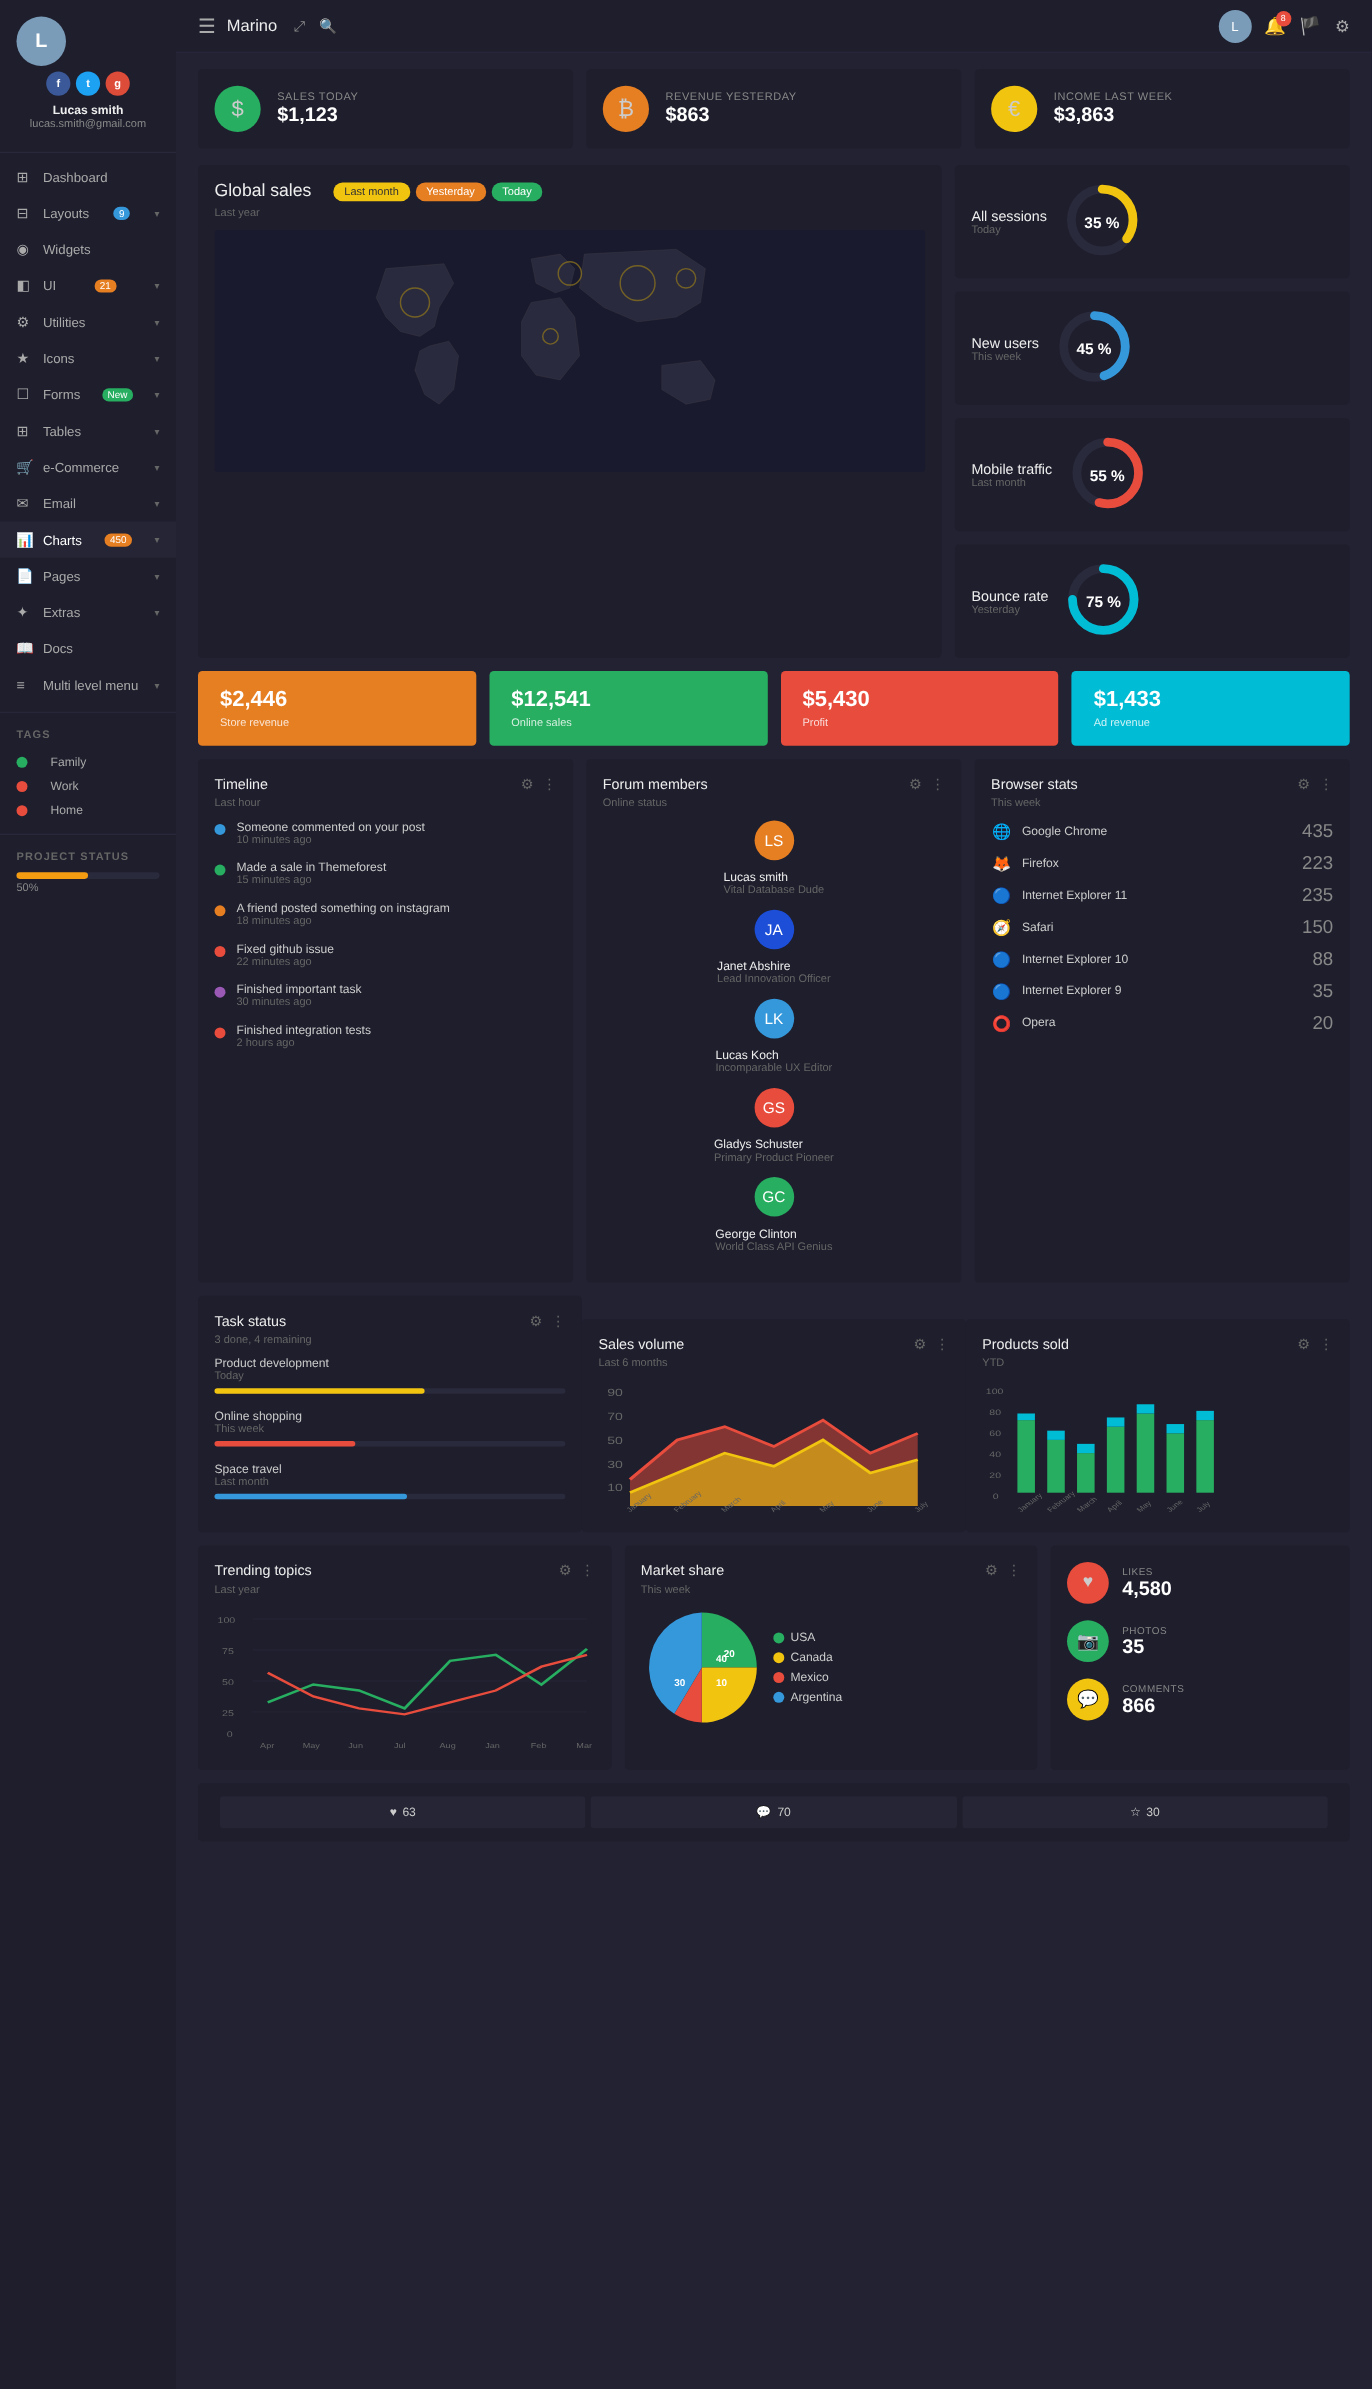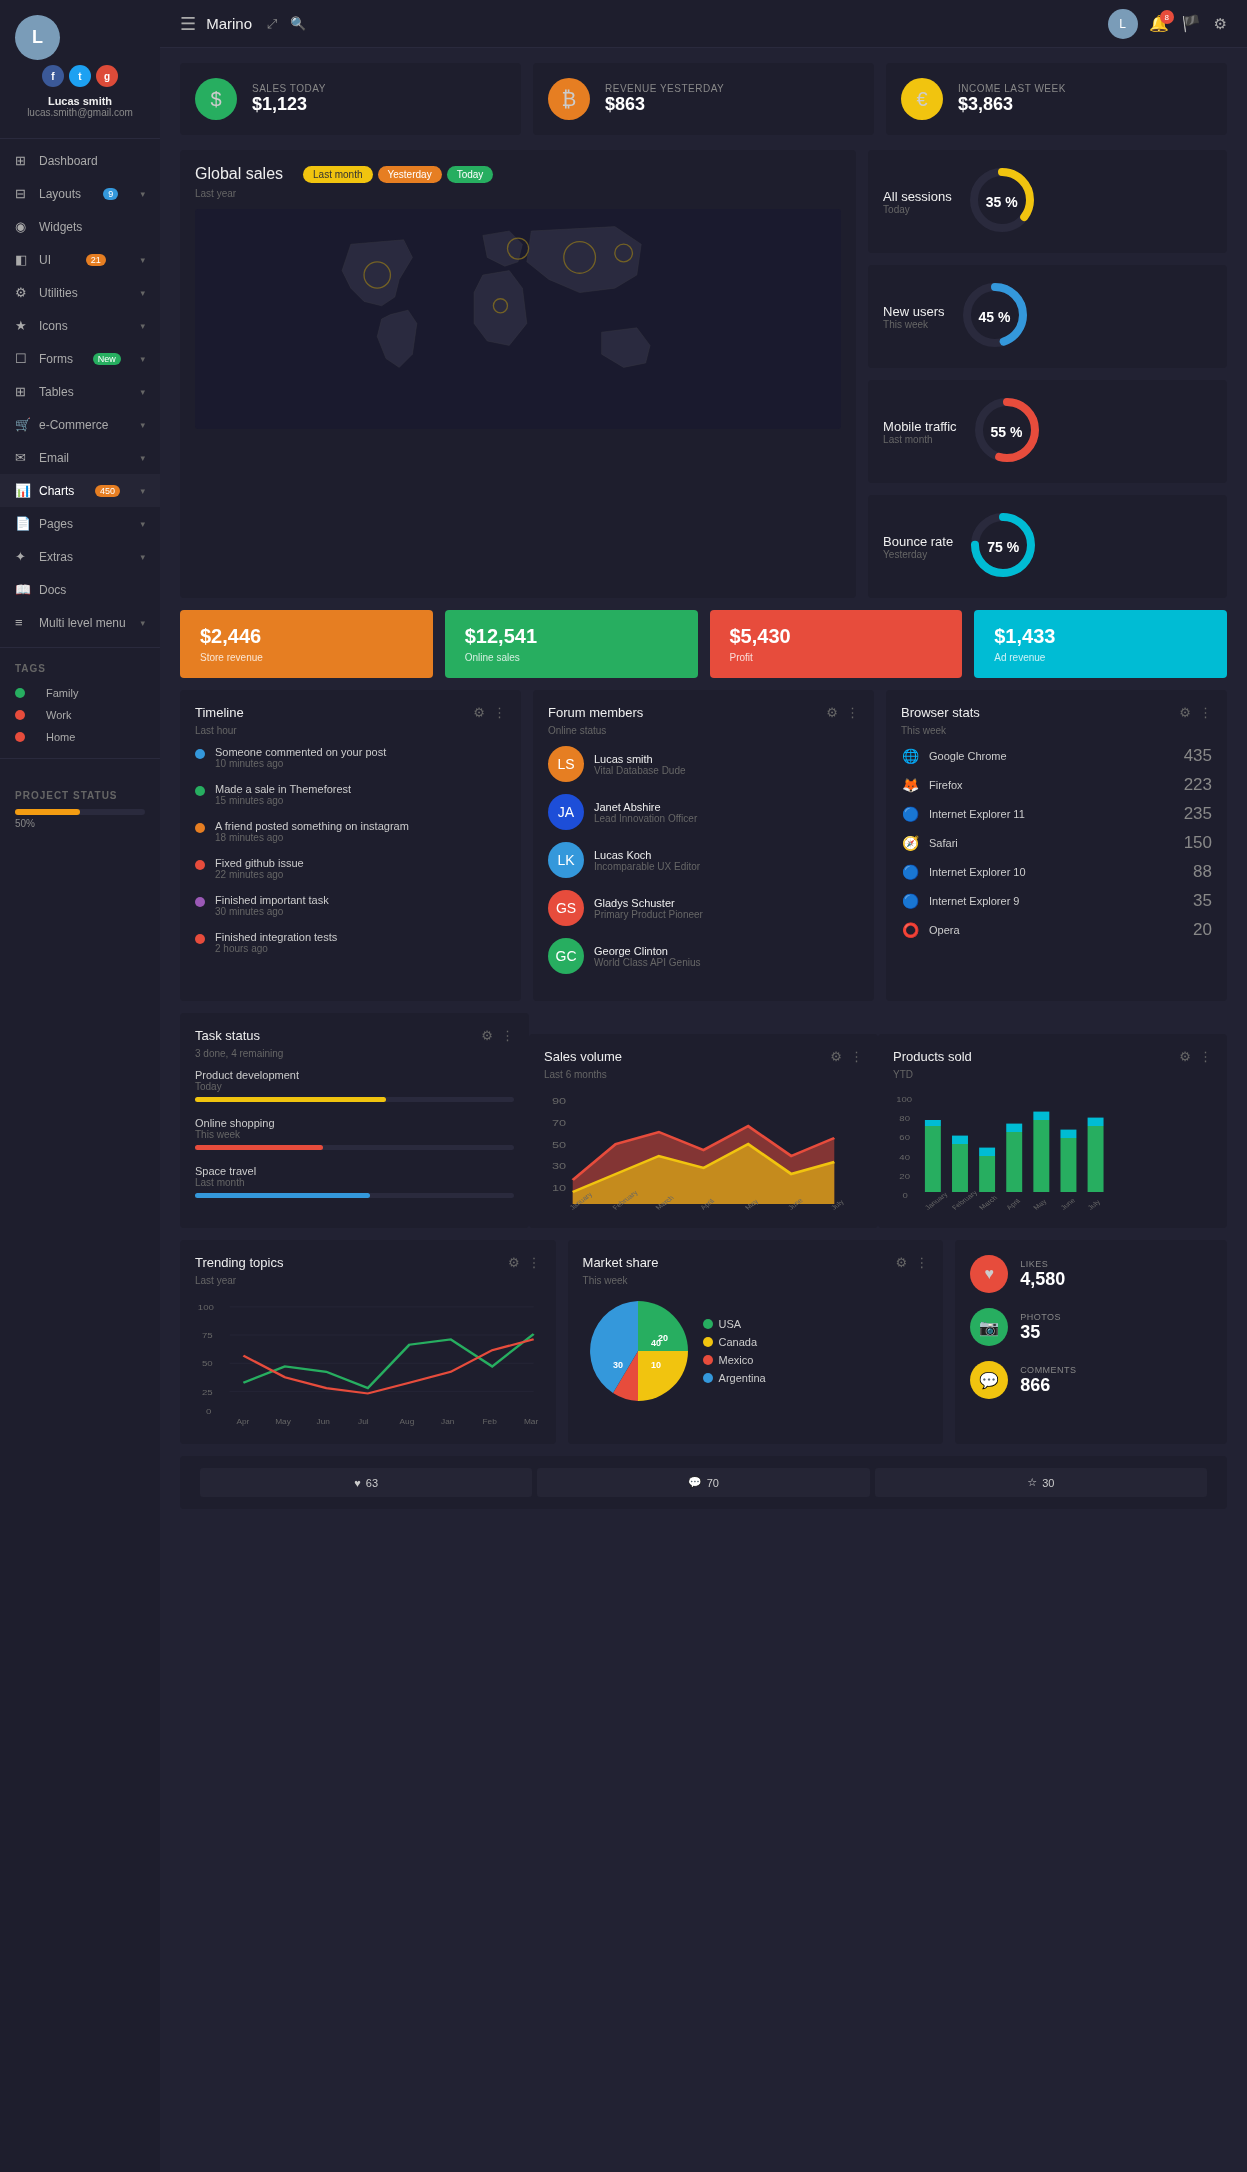--- a/index.html
+++ b/index.html
@@ -35,21 +35,21 @@
       background: #3498db; color: #fff; font-size: 9px; padding: 1px 5px; border-radius: 10px; margin-left: auto;
     }
     .sidebar-badge.orange { background: #e67e22; }
     .sidebar-badge.green { background: #27ae60; }
     .sidebar-arrow { margin-left: auto; font-size: 9px; color: #666; }
     .tags-section { padding: 10px 15px 5px; }
     .tags-title { font-size: 10px; color: #666; font-weight: bold; letter-spacing: 1px; margin-bottom: 8px; }
     .tag-item { display: flex; align-items: center; padding: 5px 0; font-size: 11px; color: #aaa; cursor: pointer; gap: 13px; }
     .tag-dot { width: 10px; height: 10px; border-radius: 50%; margin-right: 8px; }
     .project-section { padding: 10px 15px; }
-    .project-label { font-size: 10px; color: #666; font-weight: bold; letter-spacing: 1px; margin-bottom: 8px; margin-top: 16px; }
+    .project-label { font-size: 10px; color: #666; font-weight: bold; letter-spacing: 1px; margin-bottom: 8px; }
     .project-bar-bg { background: #2a2a3d; height: 6px; border-radius: 3px; }
     .project-bar-fill { height: 6px; border-radius: 3px; background: #f39c12; }
     .project-pct { font-size: 10px; color: #888; margin-top: 3px; }
 
     
     #main {
       flex: 1;
       background: #222233;
       overflow: hidden;
     }
@@ -135,21 +135,21 @@
     .tl-dot { width: 10px; height: 10px; border-radius: 50%; flex-shrink: 0; margin-top: 3px; }
     .tl-dot-blue { background: #3498db; }
     .tl-dot-green { background: #27ae60; }
     .tl-dot-orange { background: #e67e22; }
     .tl-dot-red { background: #e74c3c; }
     .tl-dot-purple { background: #9b59b6; }
     .tl-text { font-size: 11px; color: #ccc; font-weight: 500; }
     .tl-time { font-size: 10px; color: #666; }
 
     
-    .forum-member { display: flex; align-items: center; gap: 10px; margin-bottom: 12px; }
+    .forum-member { display: flex; align-items: center; gap: 10px; margin-bottom: 12px; flex-direction: column; }
     .fm-avatar { width: 36px; height: 36px; border-radius: 50%; background: #555; flex-shrink: 0; overflow: hidden; font-size: 14px; display: flex; align-items: center; justify-content: center; color: #fff; }
     .fm-name { font-size: 11px; color: #eee; font-weight: 500; }
     .fm-role { font-size: 10px; color: #666; }
 
     
     .browser-row { display: flex; align-items: center; margin-bottom: 9px; gap: 8px; }
     .br-icon { font-size: 14px; width: 20px; text-align: center; }
     .br-name { flex: 1; font-size: 11px; color: #ccc; }
     .br-count { font-size: 17px; color: #888; }
 

